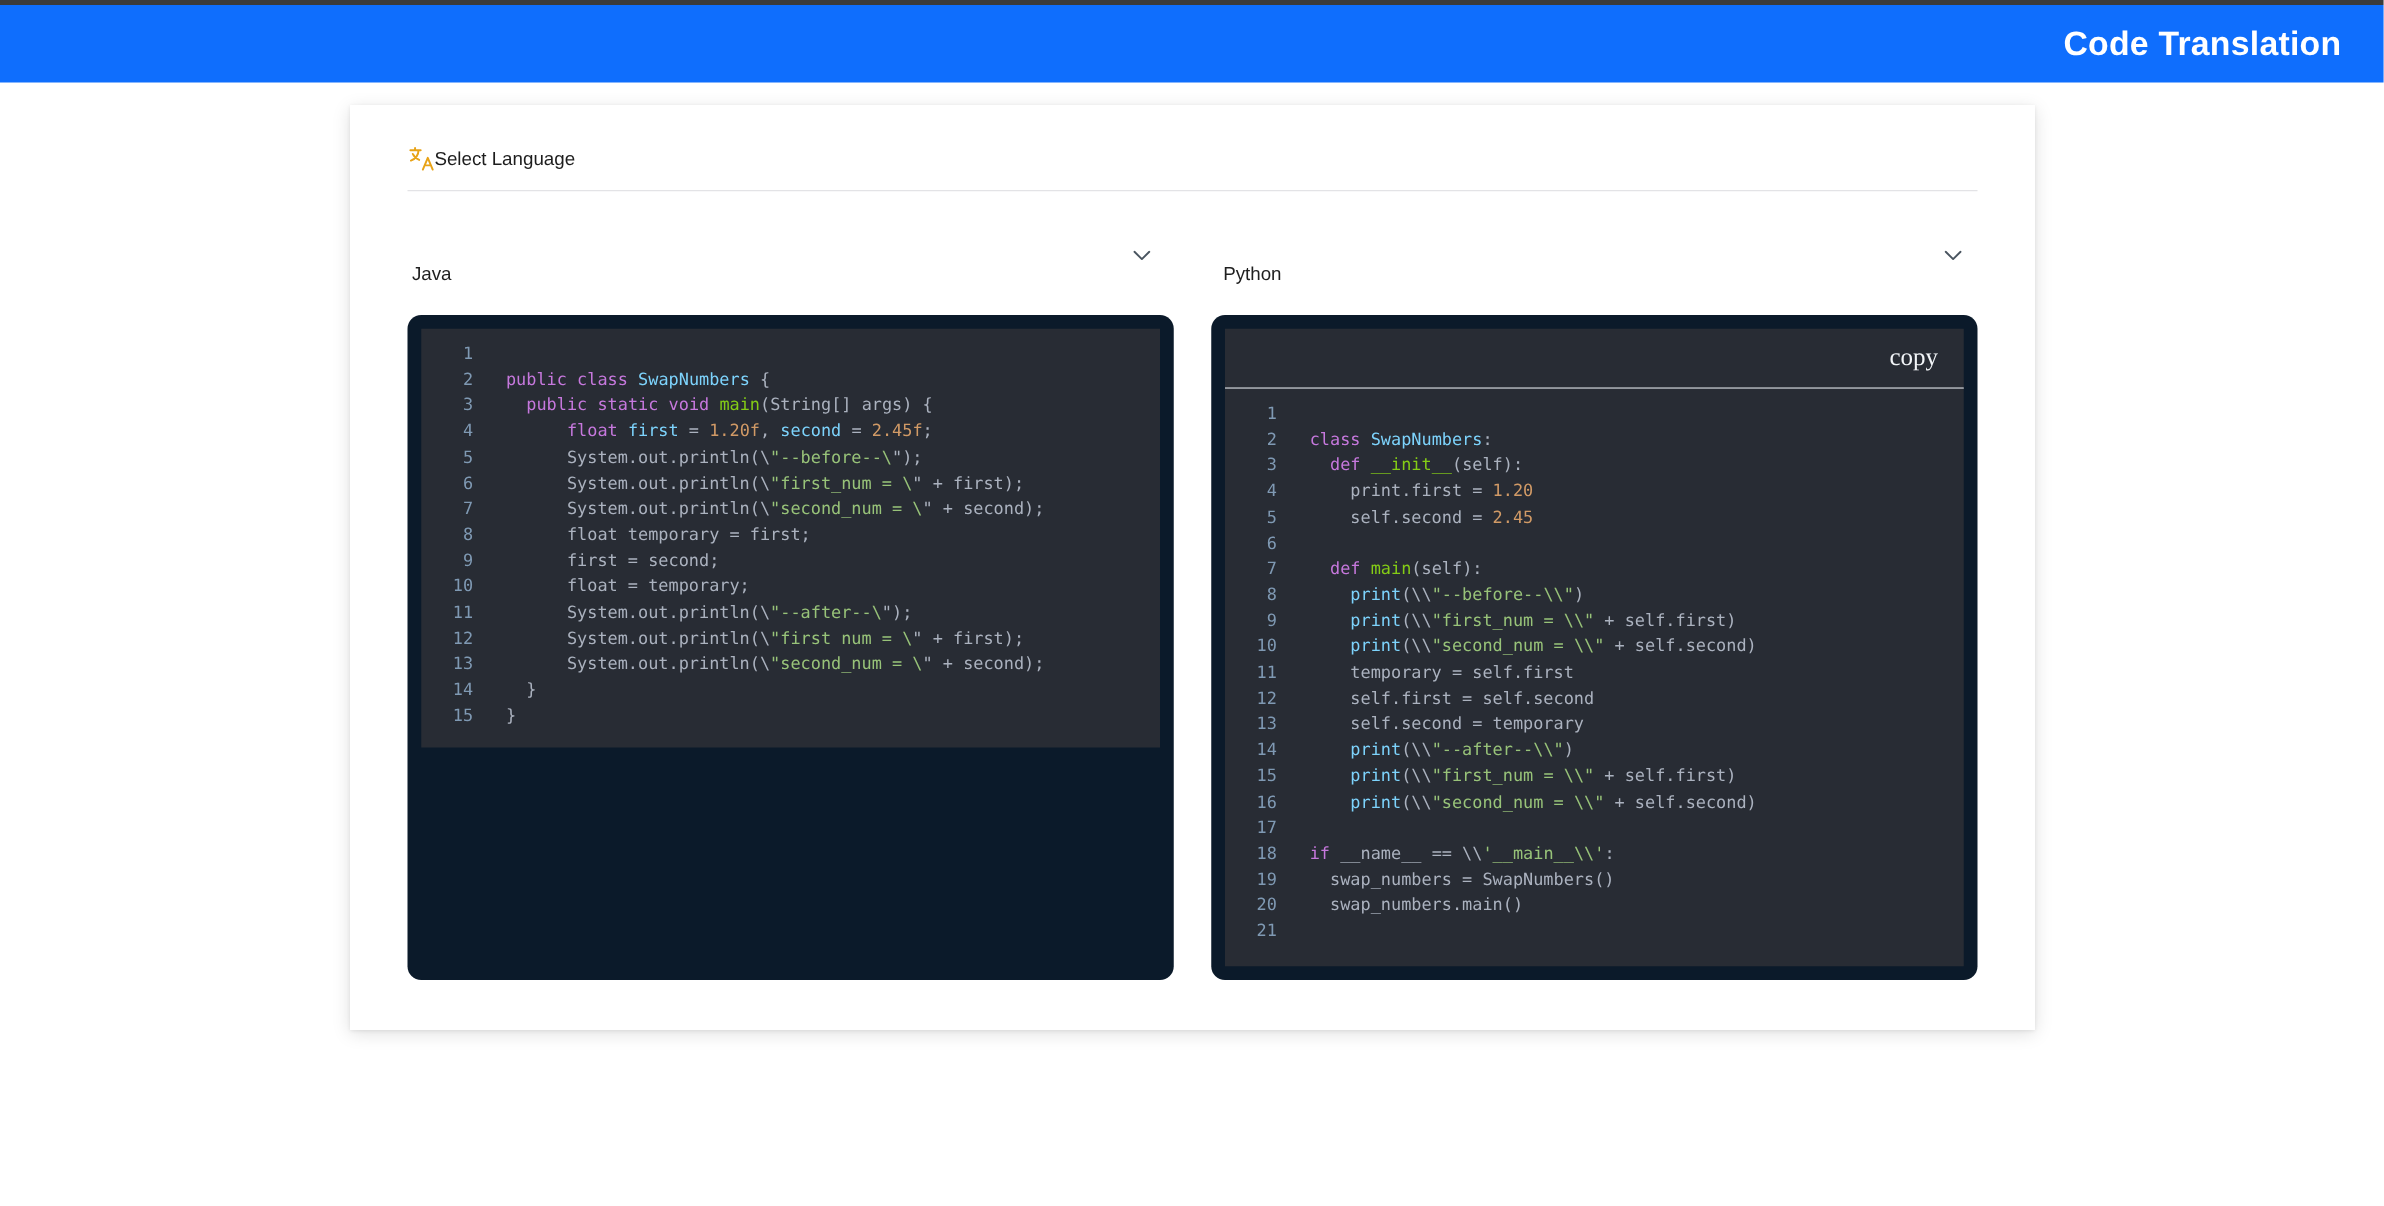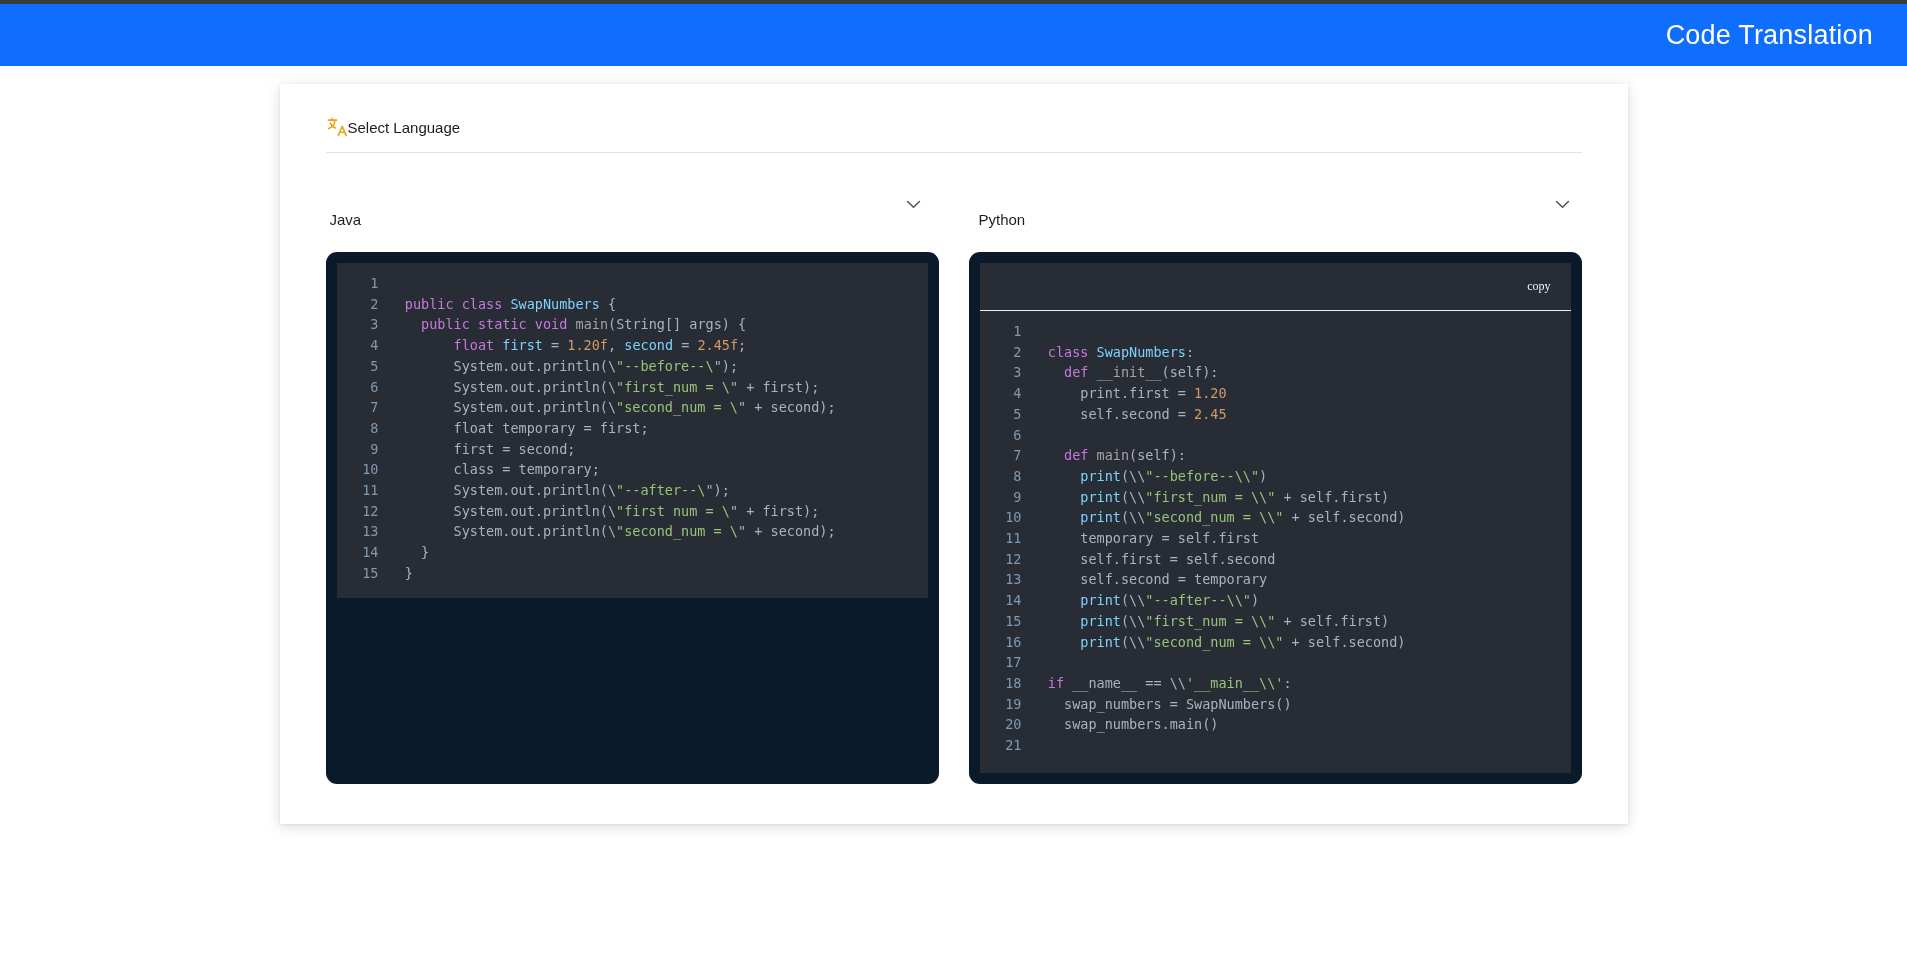--- a/index.html
+++ b/index.html
@@ -9,21 +9,21 @@
     font-family: "Liberation Sans", sans-serif;
     overflow: hidden;
   }
   .top-strip { height: 4px; background: #3b3b3b; }
   .header {
     height: 62px; background: #0f6efd;
     display: flex; align-items: center; justify-content: flex-end;
     padding-right: 34px;
   }
   .header-title {
-    color: #ffffff; font-size: 27px; font-weight: normal;
+    color: #ffffff; font-size: 27px; font-weight: bold;
     letter-spacing: .2px;
   }
   .page { padding-top: 18px; }
   .card {
     width: 1348px; margin: 0 auto;
     background: #ffffff;
     box-shadow: 0 3px 14px rgba(0,0,0,.13), 0 1px 3px rgba(0,0,0,.08);
     padding: 26px 46px 40px 46px;
   }
   .sel-row { display: flex; align-items: center; padding: 6px 0 14px 0; }
@@ -44,39 +44,39 @@
   }
   .panel-left { height: 532px; }
   .panel-right { height: 532px; }
   .copy-bar {
     background: #282c34; border-bottom: 1px solid #e9edf2;
     display: flex; align-items: center; justify-content: flex-end;
     height: 48px; padding-right: 20px;
   }
   .copy-btn {
     color: #f2f5f8; font-family: "Liberation Serif", serif;
-    font-size: 12px; cursor: pointer; background: none; border: none;
+    font-size: 20px; cursor: pointer; background: none; border: none;
   }
   .code-area {
     background: #282c34;
     font-family: "DejaVu Sans Mono", monospace;
     font-size: 13.5px; line-height: 20.7px;
     padding: 10px 0 12px 0; overflow: hidden;
   }
   .code-left { height: 335px; }
   .code-right { flex: 1; }
   .line { display: flex; white-space: pre; }
   .ln {
     width: 52px; min-width: 52px; text-align: right;
     color: #7f99b3; padding-right: 10px; user-select: none;
   }
   .code { color: #abb2bf; }
   .kw { color: #c678dd; }
   .cls { color: #7dd3fc; text-align: center; }
-  .fn { color: #a3a3a3; }
+  .fn { color: #84cc16; }
   .str { color: #98c379; }
   .num { color: #d19a66; }
   .pl { color: #abb2bf; }
 </style>
 </head>
 <body>
 
 <div class="top-strip"></div>
 
 <div class="header">
@@ -123,21 +123,21 @@
         <div class="code-area code-left" id="source-code">
             <div class="line"><span class="ln">1</span><span class="code"></span></div>
             <div class="line"><span class="ln">2</span><span class="code"><span class="pl">  </span><span class="kw">public</span><span class="pl"> </span><span class="kw">class</span><span class="pl"> </span><span class="cls">SwapNumbers</span><span class="pl"> {</span></span></div>
             <div class="line"><span class="ln">3</span><span class="code"><span class="pl">    </span><span class="kw">public</span><span class="pl"> </span><span class="kw">static</span><span class="pl"> </span><span class="kw">void</span><span class="pl"> </span><span class="fn">main</span><span class="pl">(String[] args) {</span></span></div>
             <div class="line"><span class="ln">4</span><span class="code"><span class="pl">        </span><span class="kw">float</span><span class="pl"> </span><span class="cls">first</span><span class="pl"> = </span><span class="num">1.20f</span><span class="pl">, </span><span class="cls">second</span><span class="pl"> = </span><span class="num">2.45f</span><span class="pl">;</span></span></div>
             <div class="line"><span class="ln">5</span><span class="code"><span class="pl">        System.out.println(\</span><span class="str">"--before--\</span><span class="pl">");</span></span></div>
             <div class="line"><span class="ln">6</span><span class="code"><span class="pl">        System.out.println(\</span><span class="str">"first_num = \</span><span class="pl">" + first);</span></span></div>
             <div class="line"><span class="ln">7</span><span class="code"><span class="pl">        System.out.println(\</span><span class="str">"second_num = \</span><span class="pl">" + second);</span></span></div>
             <div class="line"><span class="ln">8</span><span class="code"><span class="pl">        float temporary = first;</span></span></div>
             <div class="line"><span class="ln">9</span><span class="code"><span class="pl">        first = second;</span></span></div>
-            <div class="line"><span class="ln">10</span><span class="code"><span class="pl">        class = temporary;</span></span></div>
+            <div class="line"><span class="ln">10</span><span class="code"><span class="pl">        float = temporary;</span></span></div>
             <div class="line"><span class="ln">11</span><span class="code"><span class="pl">        System.out.println(\</span><span class="str">"--after--\</span><span class="pl">");</span></span></div>
             <div class="line"><span class="ln">12</span><span class="code"><span class="pl">        System.out.println(\</span><span class="str">"first num = \</span><span class="pl">" + first);</span></span></div>
             <div class="line"><span class="ln">13</span><span class="code"><span class="pl">        System.out.println(\</span><span class="str">"second_num = \</span><span class="pl">" + second);</span></span></div>
             <div class="line"><span class="ln">14</span><span class="code"><span class="pl">    }</span></span></div>
             <div class="line"><span class="ln">15</span><span class="code"><span class="pl">  }</span></span></div>
           </div>
       </div>
 
       <div class="panel panel-right">
         <div class="copy-bar">

